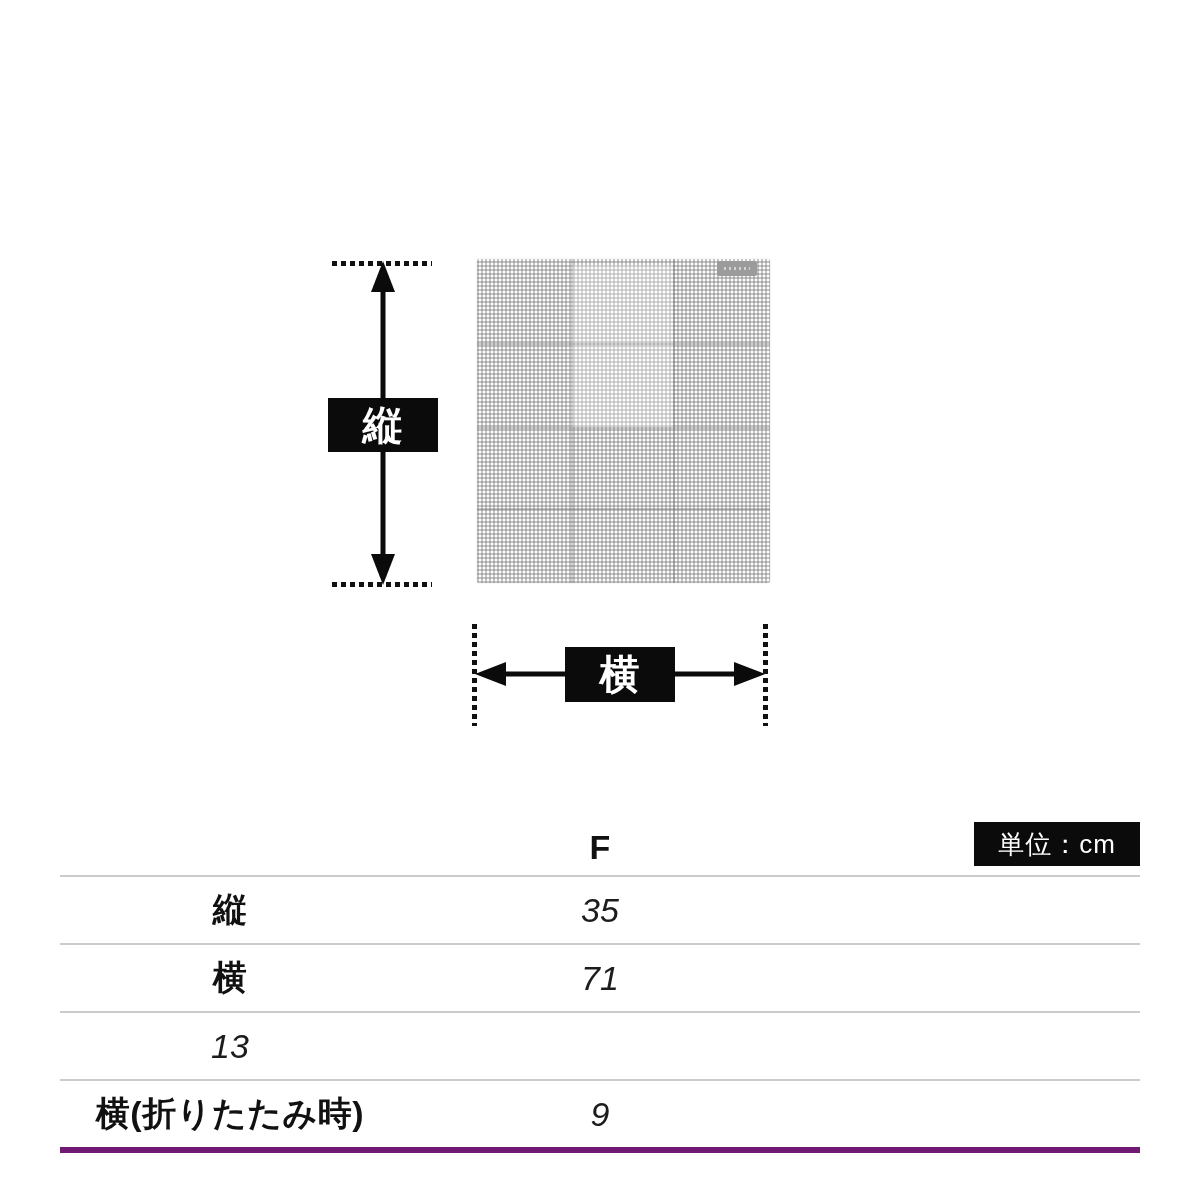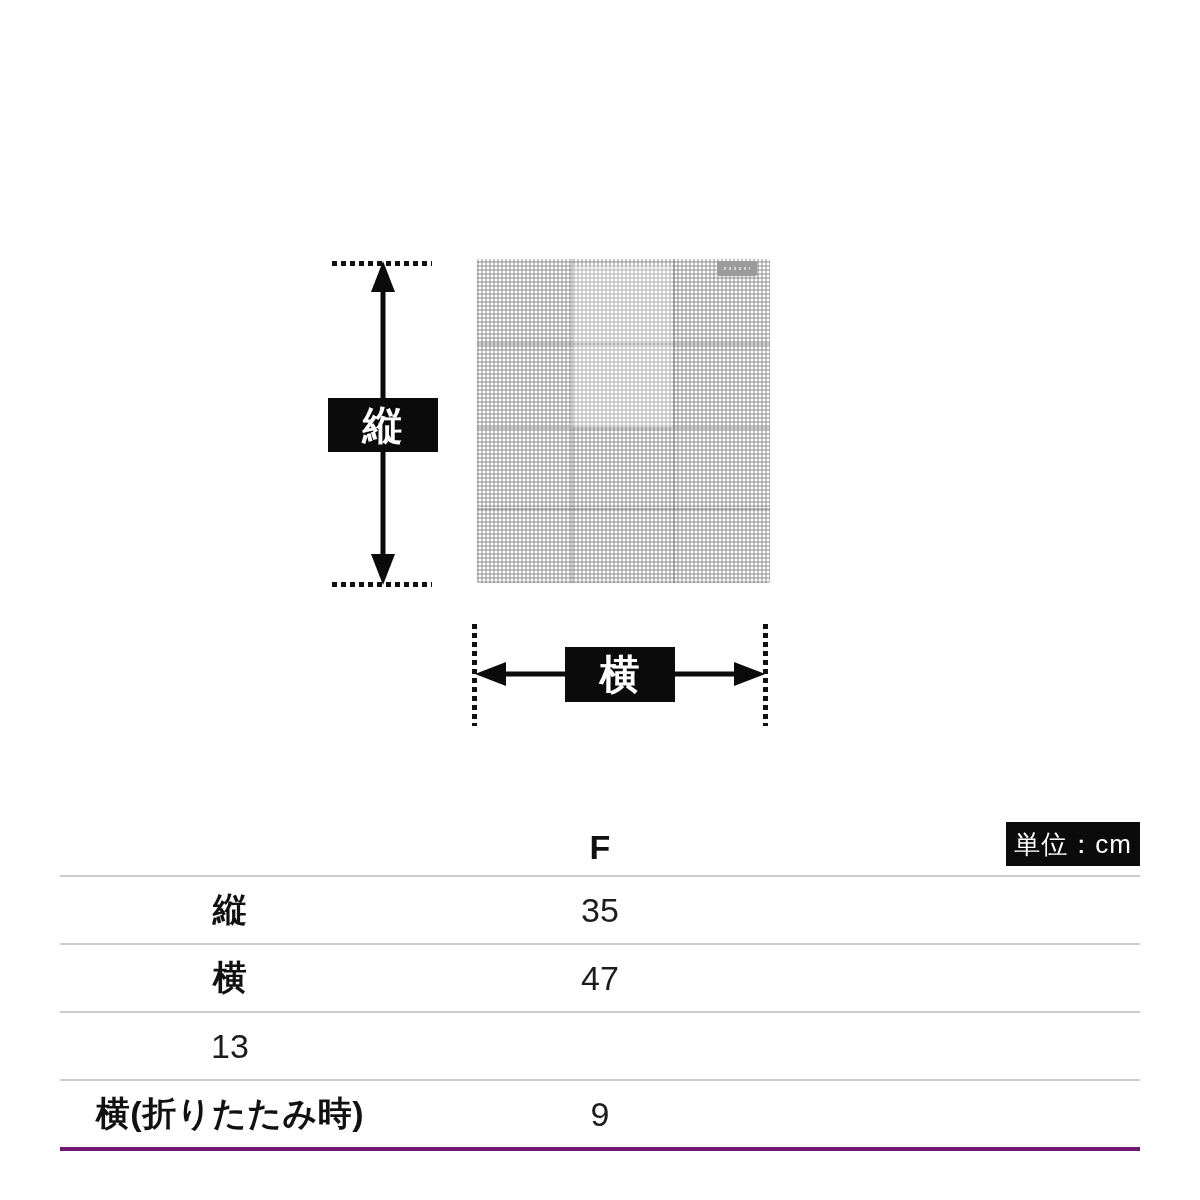--- a/index.html
+++ b/index.html
@@ -61,32 +61,32 @@
   .size-table{position:absolute;left:60px;top:820px;width:1080px;}
   .thead{position:relative;height:55px;}
   .col-f{
     position:absolute;left:340px;width:400px;top:0;height:55px;
     display:flex;align-items:center;justify-content:center;
     font-size:34px;font-weight:600;
   }
   .unit-badge{
     position:absolute;right:0;top:2px;height:44px;box-sizing:border-box;
     background:#0b0b0b;color:#fff;font-size:26px;font-weight:500;
-    display:flex;align-items:center;padding:0 8px;letter-spacing:1px;
+    display:flex;align-items:center;padding:0 24px;letter-spacing:1px;
   }
   .trow{
     display:grid;grid-template-columns:340px 400px 1fr;height:66px;
     border-top:2px solid #cbcbcb;align-items:center;
   }
-  .trow:last-child{border-bottom:4px solid #701a75;}
+  .trow:last-child{border-bottom:6px solid #701a75;}
   .tcell-label{
     text-align:center;font-size:34px;font-weight:600;letter-spacing:0.5px;
   }
   .tcell-value{
-    text-align:center;font-size:34px;font-weight:400;color:#1c1c1c;
+    text-align:center;font-size:34px;font-weight:400;color:#1c1c1c;font-style:italic;
   }
 </style>
 </head>
 <body>
 
 <div class="canvas">
 
   <div>
 
     <div class="dotted-h dotted-top"></div>
@@ -124,21 +124,21 @@
       <div class="unit-badge">単位：cm</div>
     </div>
 
     <div class="trow">
       <div class="tcell-label">縦</div>
       <div class="tcell-value">35</div>
       <div></div>
     </div>
     <div class="trow">
       <div class="tcell-label">横</div>
-      <div class="tcell-value">47</div>
+      <div class="tcell-value">71</div>
       <div></div>
     </div>
     <div class="trow">
       <div class="tcell-value">13</div>
       <div></div>
     </div>
     <div class="trow">
       <div class="tcell-label">横(折りたたみ時)</div>
       <div class="tcell-value">9</div>
       <div></div>

